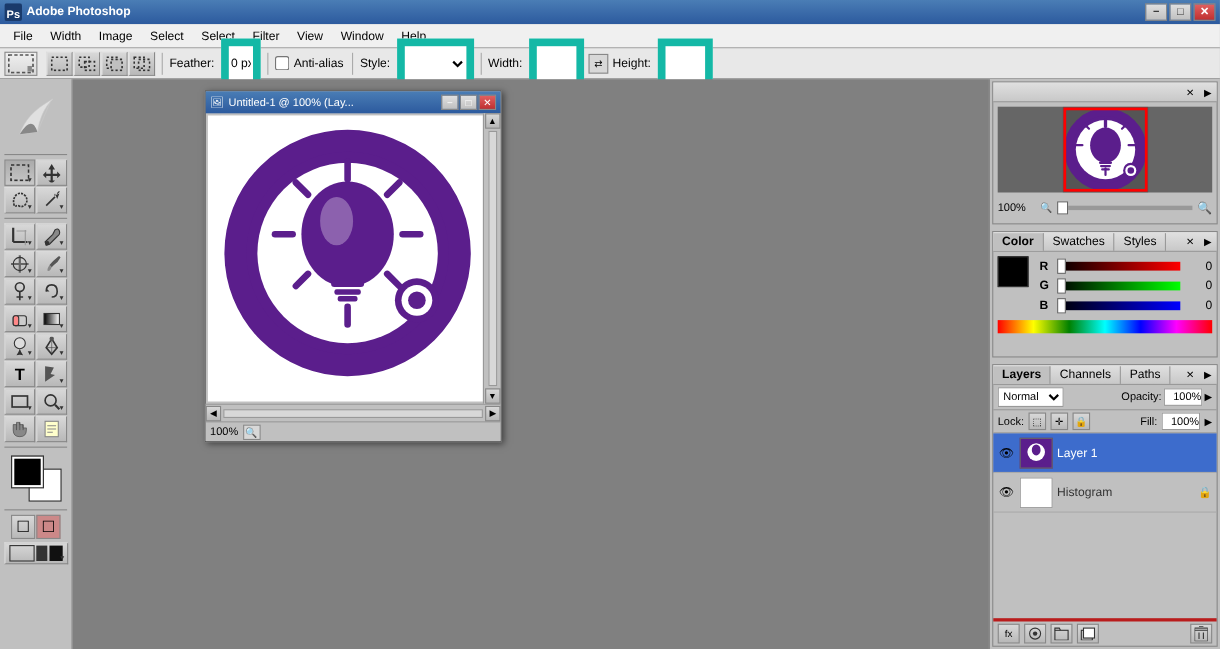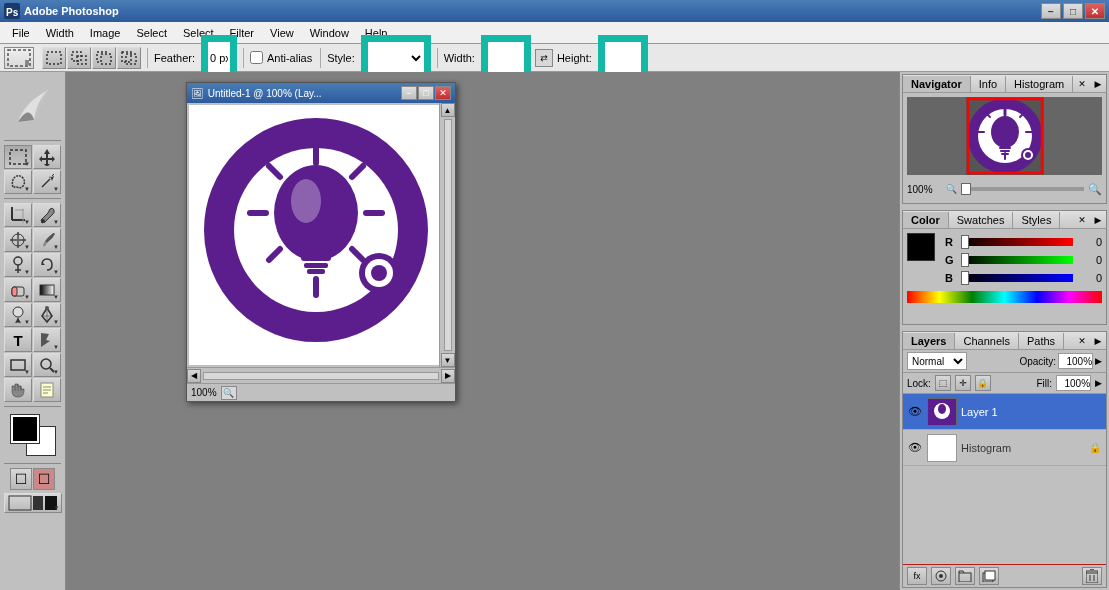--- a/index.html
+++ b/index.html
@@ -464,21 +464,21 @@
     .layer-lock {
       width: 12px; height: 14px;
       display: flex; align-items: center; justify-content: center;
       font-size: 10px;
     }
     .layers-footer {
       display: flex;
       align-items: center;
       padding: 2px 4px;
       gap: 4px;
-      border-top: 1px solid #b91c1c;
+      border-top: 3px solid #b91c1c;
       margin-top: auto;
     }
     .layer-action-btn {
       width: 20px; height: 18px;
       background: linear-gradient(to bottom, #d8d8d8, #b8b8b8);
       border: 1px solid #888;
       display: flex; align-items: center; justify-content: center;
       font-size: 10px; cursor: pointer;
     }
 
@@ -843,25 +843,20 @@
           <div style="width:16px; height:14px; background:#d8d8d8; border:1px solid #888; display:flex; align-items:center; justify-content:center; font-size:9px; cursor:pointer;">🔍</div>
         </div>
       </div>
     </div>
   </div>
 
   <div class="right-panels">
 
     <div class="panel navigator-panel">
       <div class="panel-header">
-        <div class="panel-tabs-row">
-          <div class="panel-tab active">Navigator</div>
-          <div class="panel-tab">Info</div>
-          <div class="panel-tab">Histogram</div>
-        </div>
         <div class="panel-close">✕</div>
         <div class="panel-arrow">▶</div>
       </div>
       <div class="navigator-content">
         <div class="navigator-preview">
           <svg width="78" height="78" viewBox="0 0 78 78">
             <rect width="78" height="78" fill="#555"></rect>
 
             <circle cx="39" cy="39" r="35" fill="#5b1e8c"></circle>
             <circle cx="39" cy="39" r="27" fill="white"></circle>

